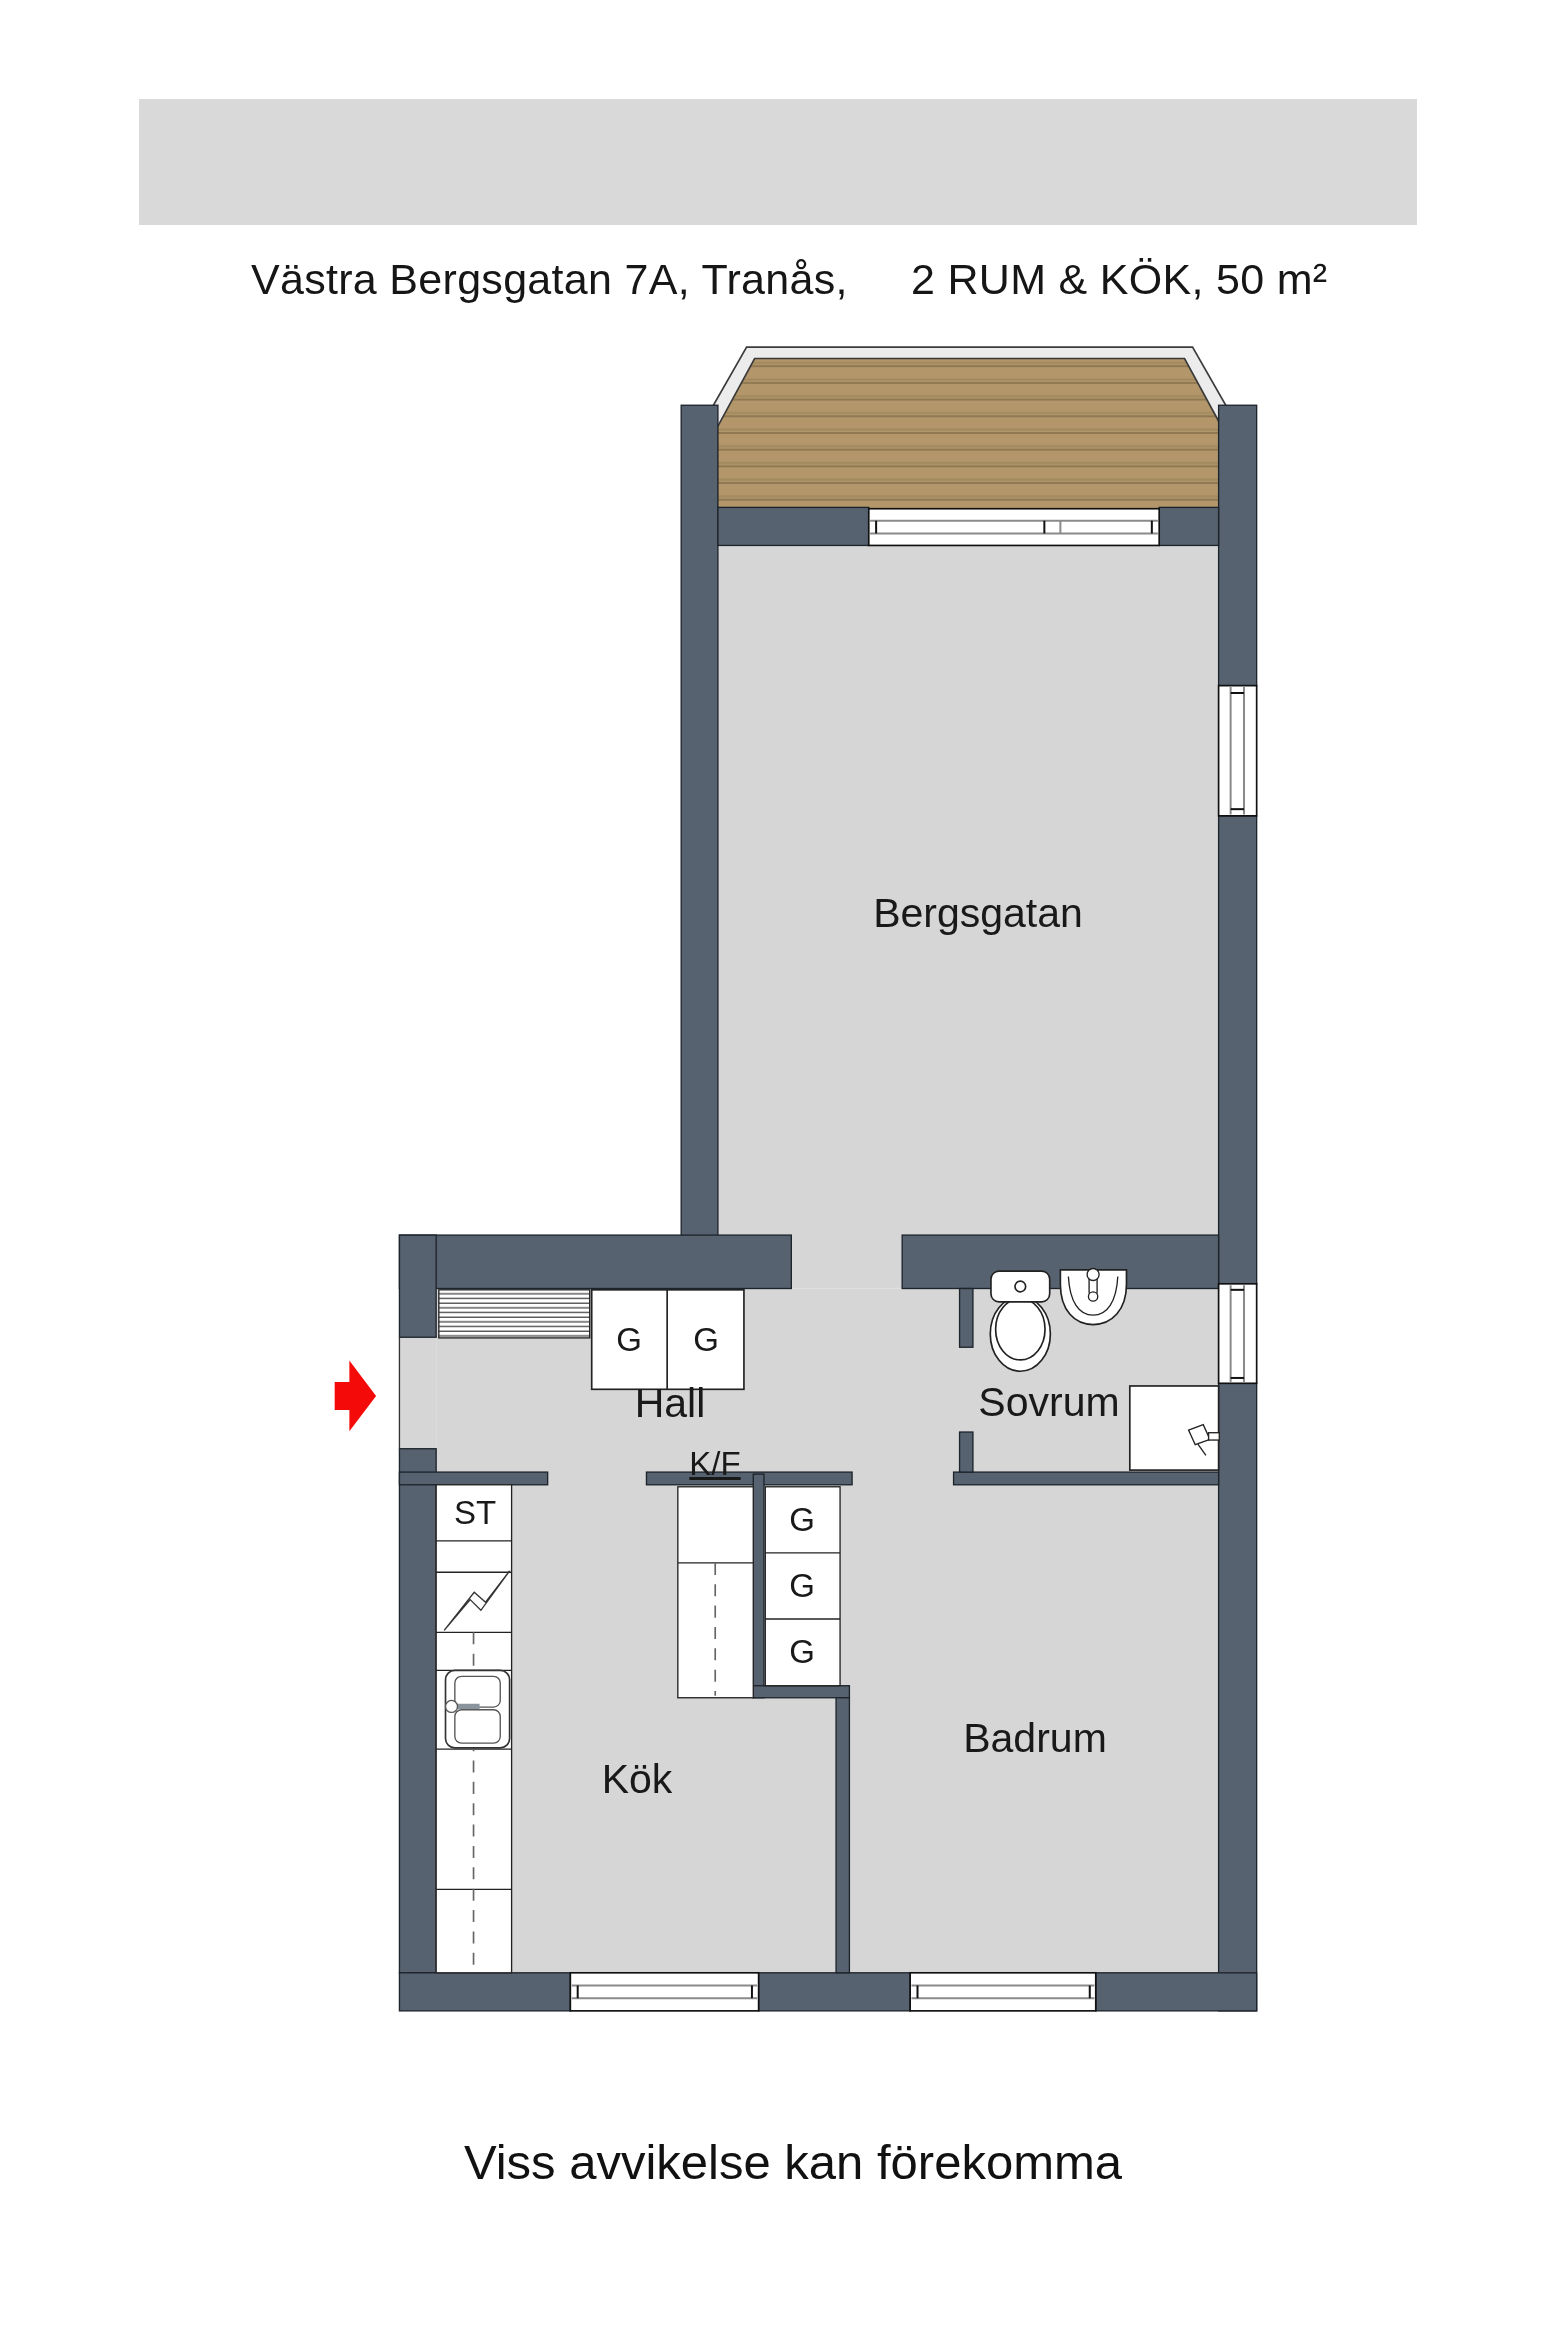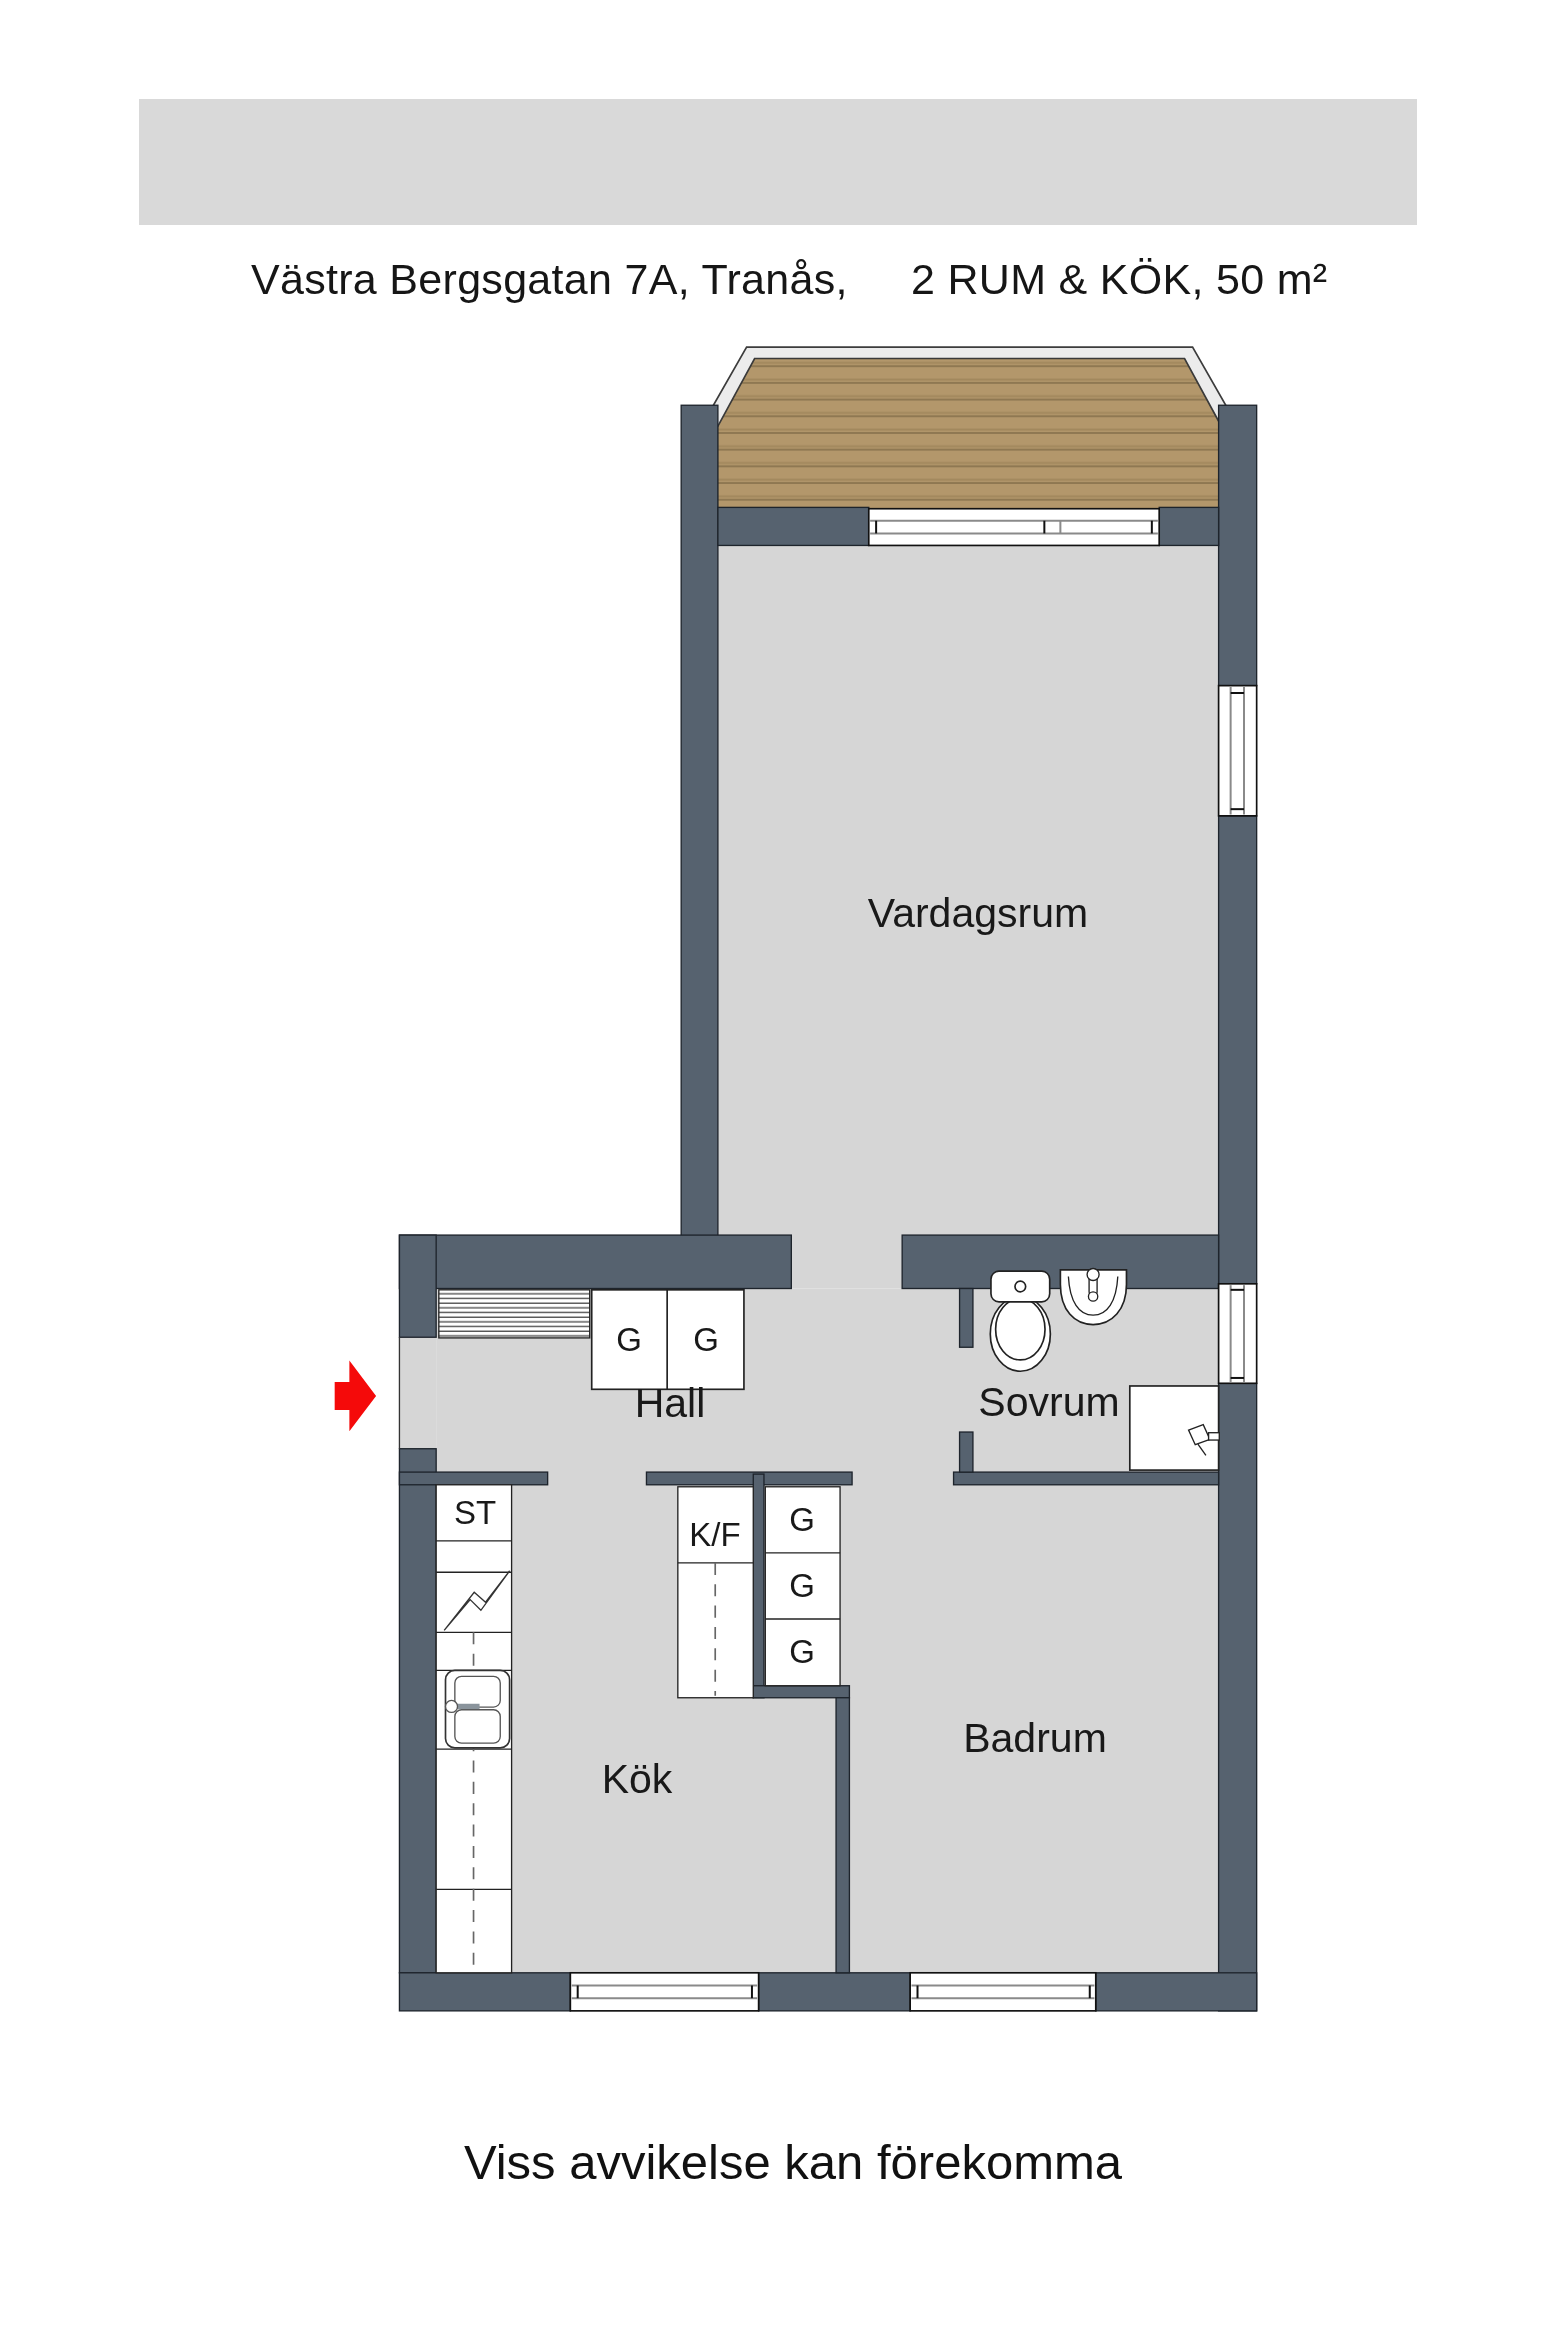--- a/index.html
+++ b/index.html
@@ -166,27 +166,27 @@
     </g>
     <g>
       <rect x="1128" y="2227" width="112" height="298" fill="#fff" stroke="#222" stroke-width="2"></rect>
       <line x1="1128" y1="2326" x2="1240" y2="2326" stroke="#222" stroke-width="2"></line>
       <line x1="1128" y1="2425" x2="1240" y2="2425" stroke="#222" stroke-width="2"></line>
     </g>
 
     <path d="M483,2070 L505,2070 L505,2038 L545,2091 L505,2144 L505,2112 L483,2112 Z" fill="#F50A0A"></path>
   </svg>
 
-  <div class="lbl" style="left:966px;top:913px;">Vardagsrum</div>
+  <div class="lbl" style="left:966px;top:913px;">Bergsgatan</div>
   <div class="lbl" style="left:658px;top:1403px;">Hall</div>
   <div class="lbl" style="left:1037px;top:1402px;">Sovrum</div>
   <div class="lbl" style="left:625px;top:1779px;">Kök</div>
   <div class="lbl" style="left:1023px;top:1738px;">Badrum</div>
   <div class="lbl small" style="left:463px;top:1513px;">ST</div>
-  <div class="lbl small" style="left:703px;top:1535px;">K/F</div>
+  <div class="lbl small" style="left:703px;top:1464px;text-decoration:underline;">K/F</div>
   <div class="lbl small" style="left:617px;top:1340px;">G</div>
   <div class="lbl small" style="left:694px;top:1340px;">G</div>
   <div class="lbl small" style="left:790px;top:1520px;">G</div>
   <div class="lbl small" style="left:790px;top:1586px;">G</div>
   <div class="lbl small" style="left:790px;top:1652px;">G</div>
 
   <div class="foot l1">Viss avvikelse kan förekomma</div>
 </div>
 
 

